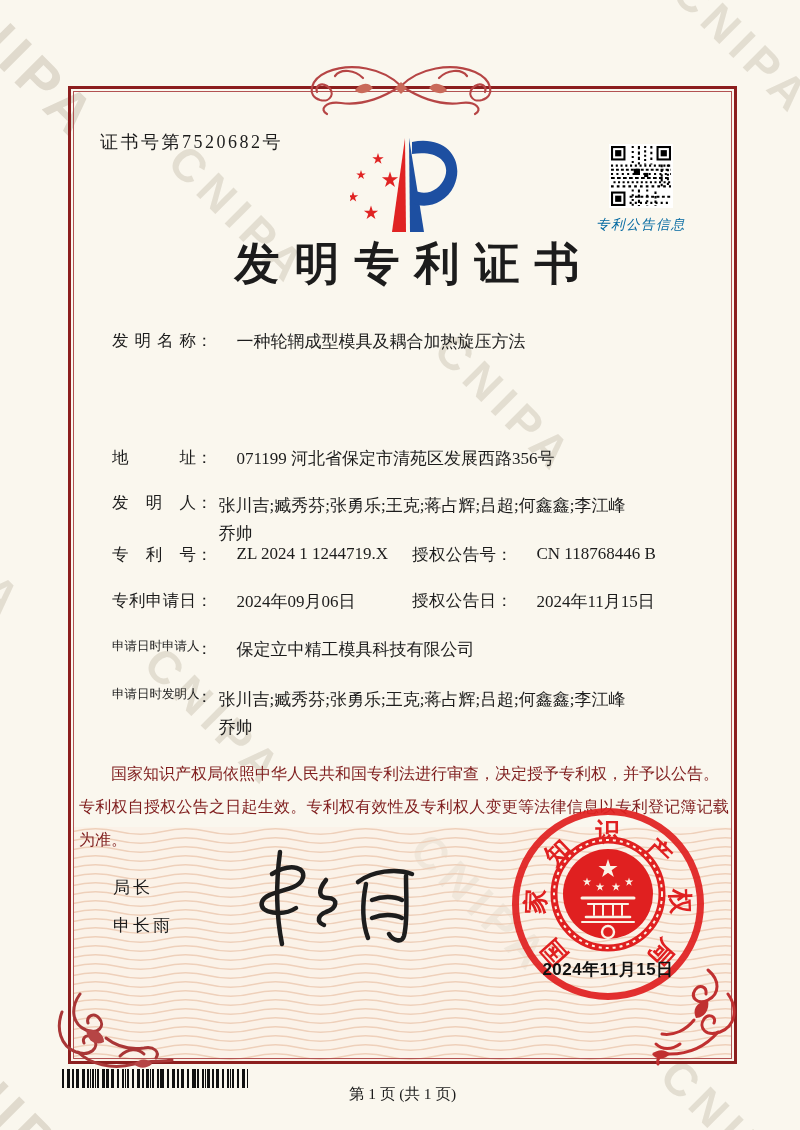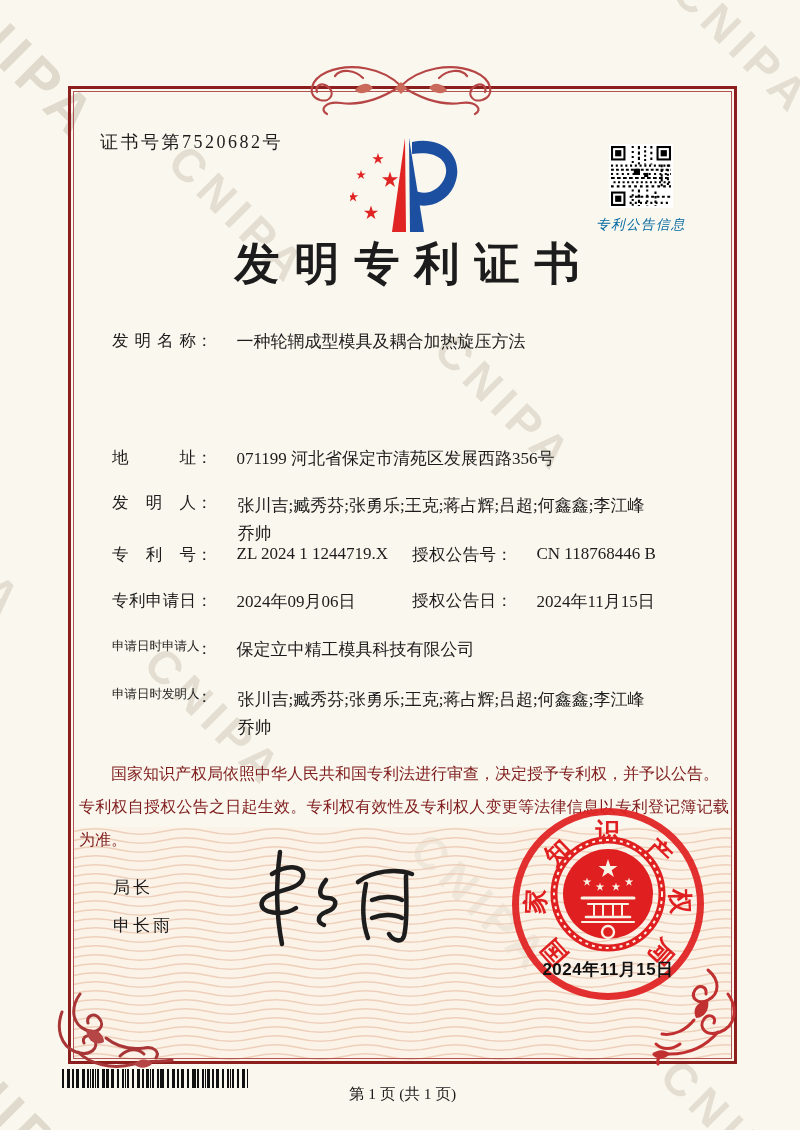--- a/index.html
+++ b/index.html
@@ -30,21 +30,21 @@
     font-size:13.5px;letter-spacing:1.5px;font-style:italic;color:#0369a1;z-index:5;}
   .title{position:absolute;left:68px;top:234px;width:678px;text-align:center;
     font-size:45px;font-weight:bold;letter-spacing:15px;text-indent:15px;z-index:5;}
   
   .row{position:absolute;left:112px;white-space:nowrap;z-index:5;}
   .lbl{display:inline-block;width:84px;text-align:justify;text-align-last:justify;
     font-size:16.5px;vertical-align:top;}
   .lbl-sm{font-size:12.5px;}
   .colon{font-size:16.5px;vertical-align:top;}
   .val{font-size:17px;margin-left:24px;vertical-align:top;}
-  .val-lines{display:inline-block;margin-left:25px;font-size:17px;line-height:28px;vertical-align:top;white-space:nowrap;}
+  .val-lines{display:inline-block;margin-left:6px;font-size:17px;line-height:28px;vertical-align:top;white-space:nowrap;}
   .val-lines span{display:block;}
   .rcol{position:absolute;left:300px;top:0;white-space:nowrap;}
   
   .statement{position:absolute;left:79px;top:758px;width:650px;font-size:16px;
     line-height:2.05;text-align:justify;color:#7f1d1d;z-index:5;}
   .statement .indent{text-indent:2em;}
   
   .sig-title{position:absolute;left:113px;top:876px;font-size:17px;letter-spacing:3px;
     font-family:"Liberation Sans",sans-serif;z-index:5;}
   .sig-name{position:absolute;left:113px;top:914px;font-size:17px;letter-spacing:3px;

